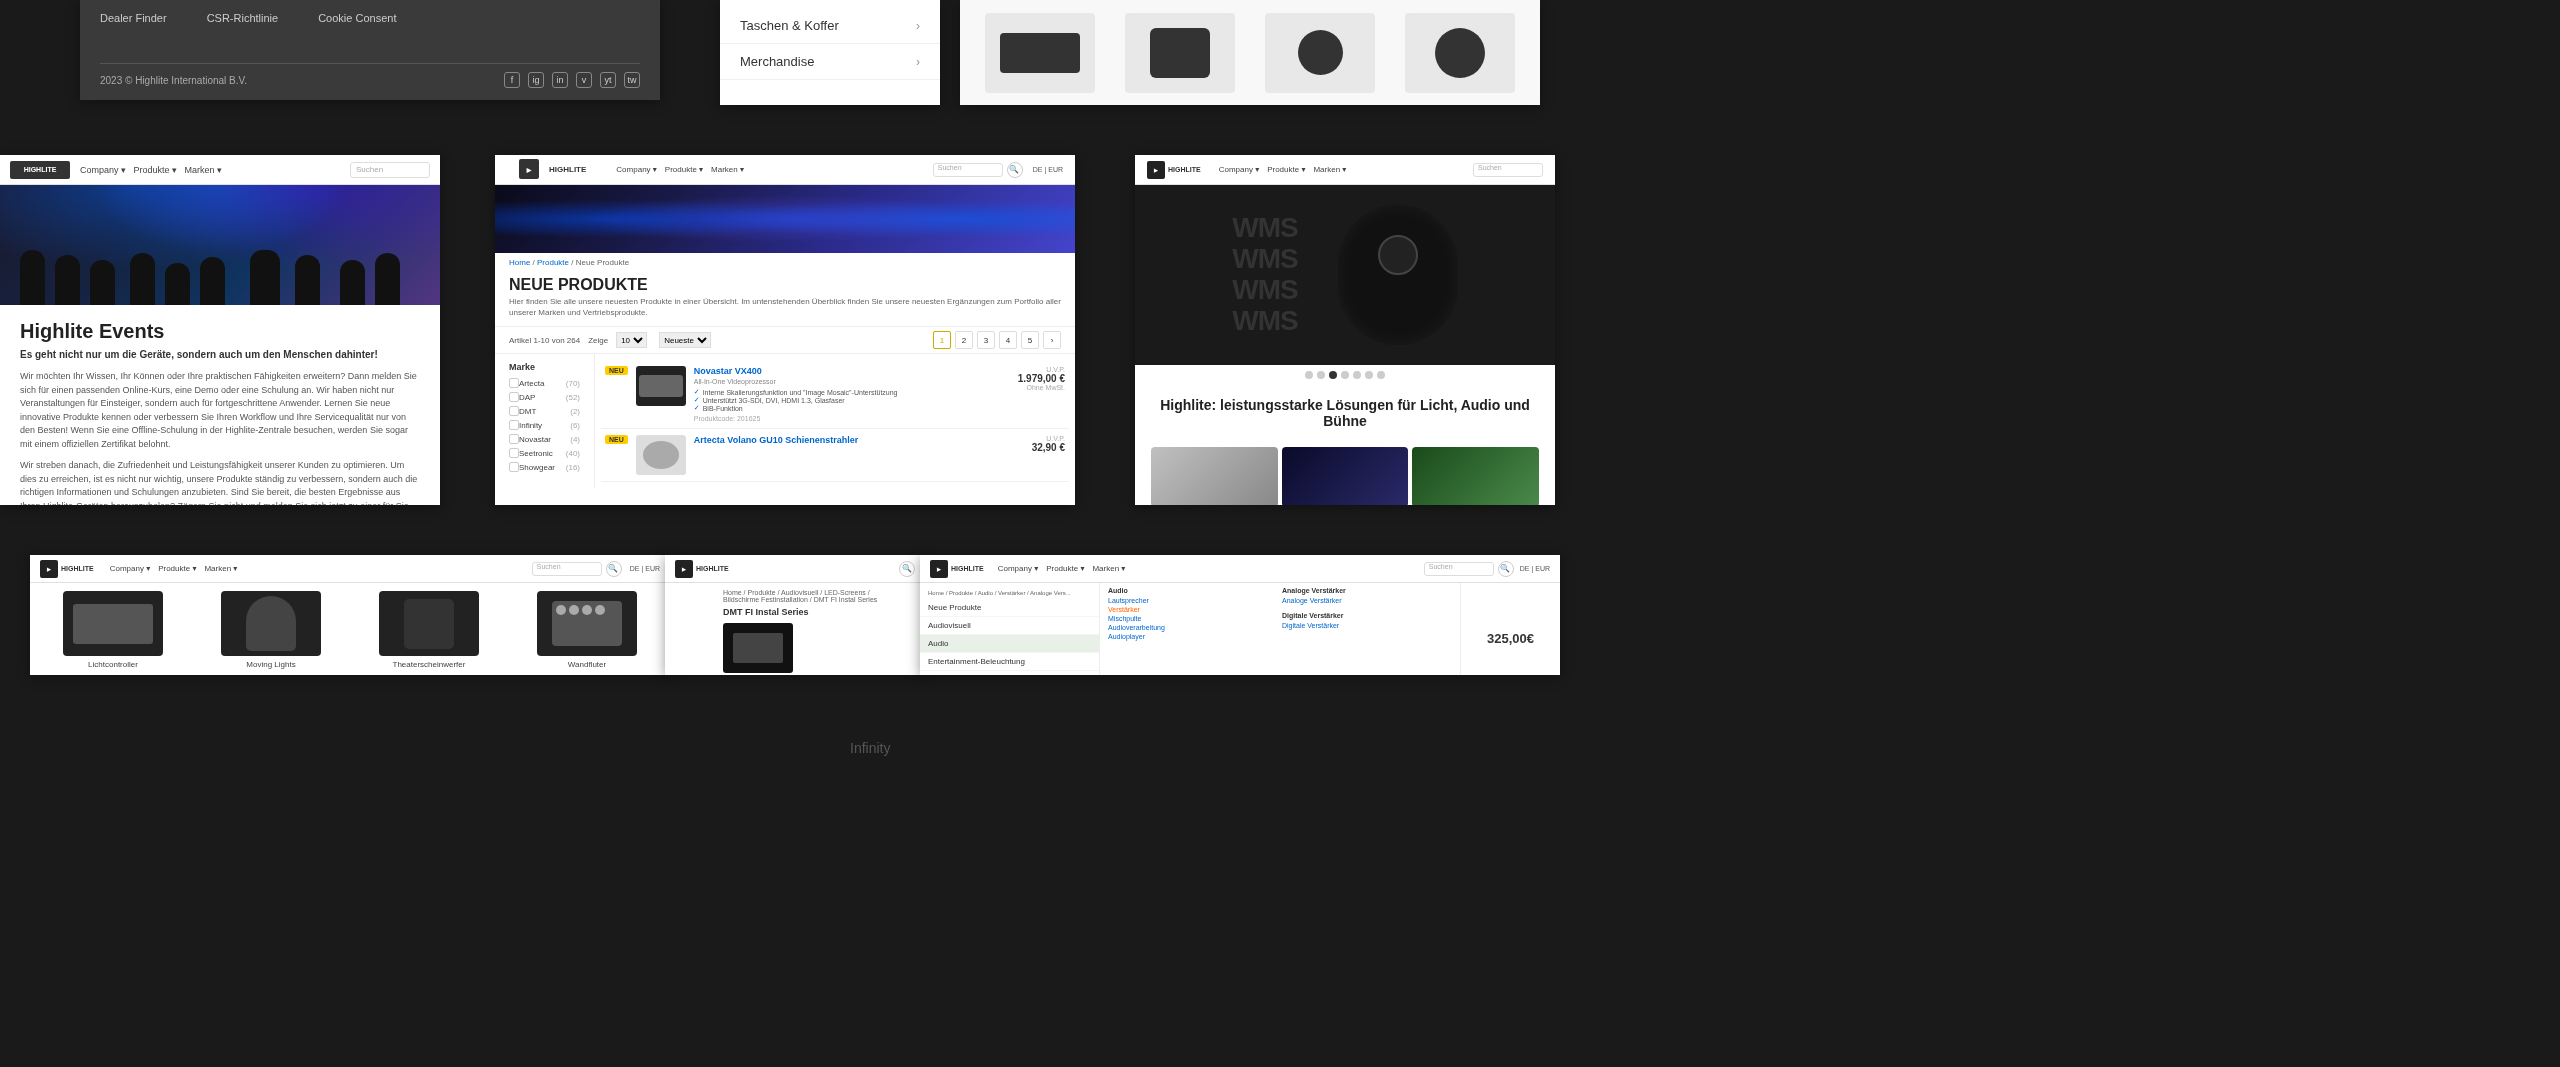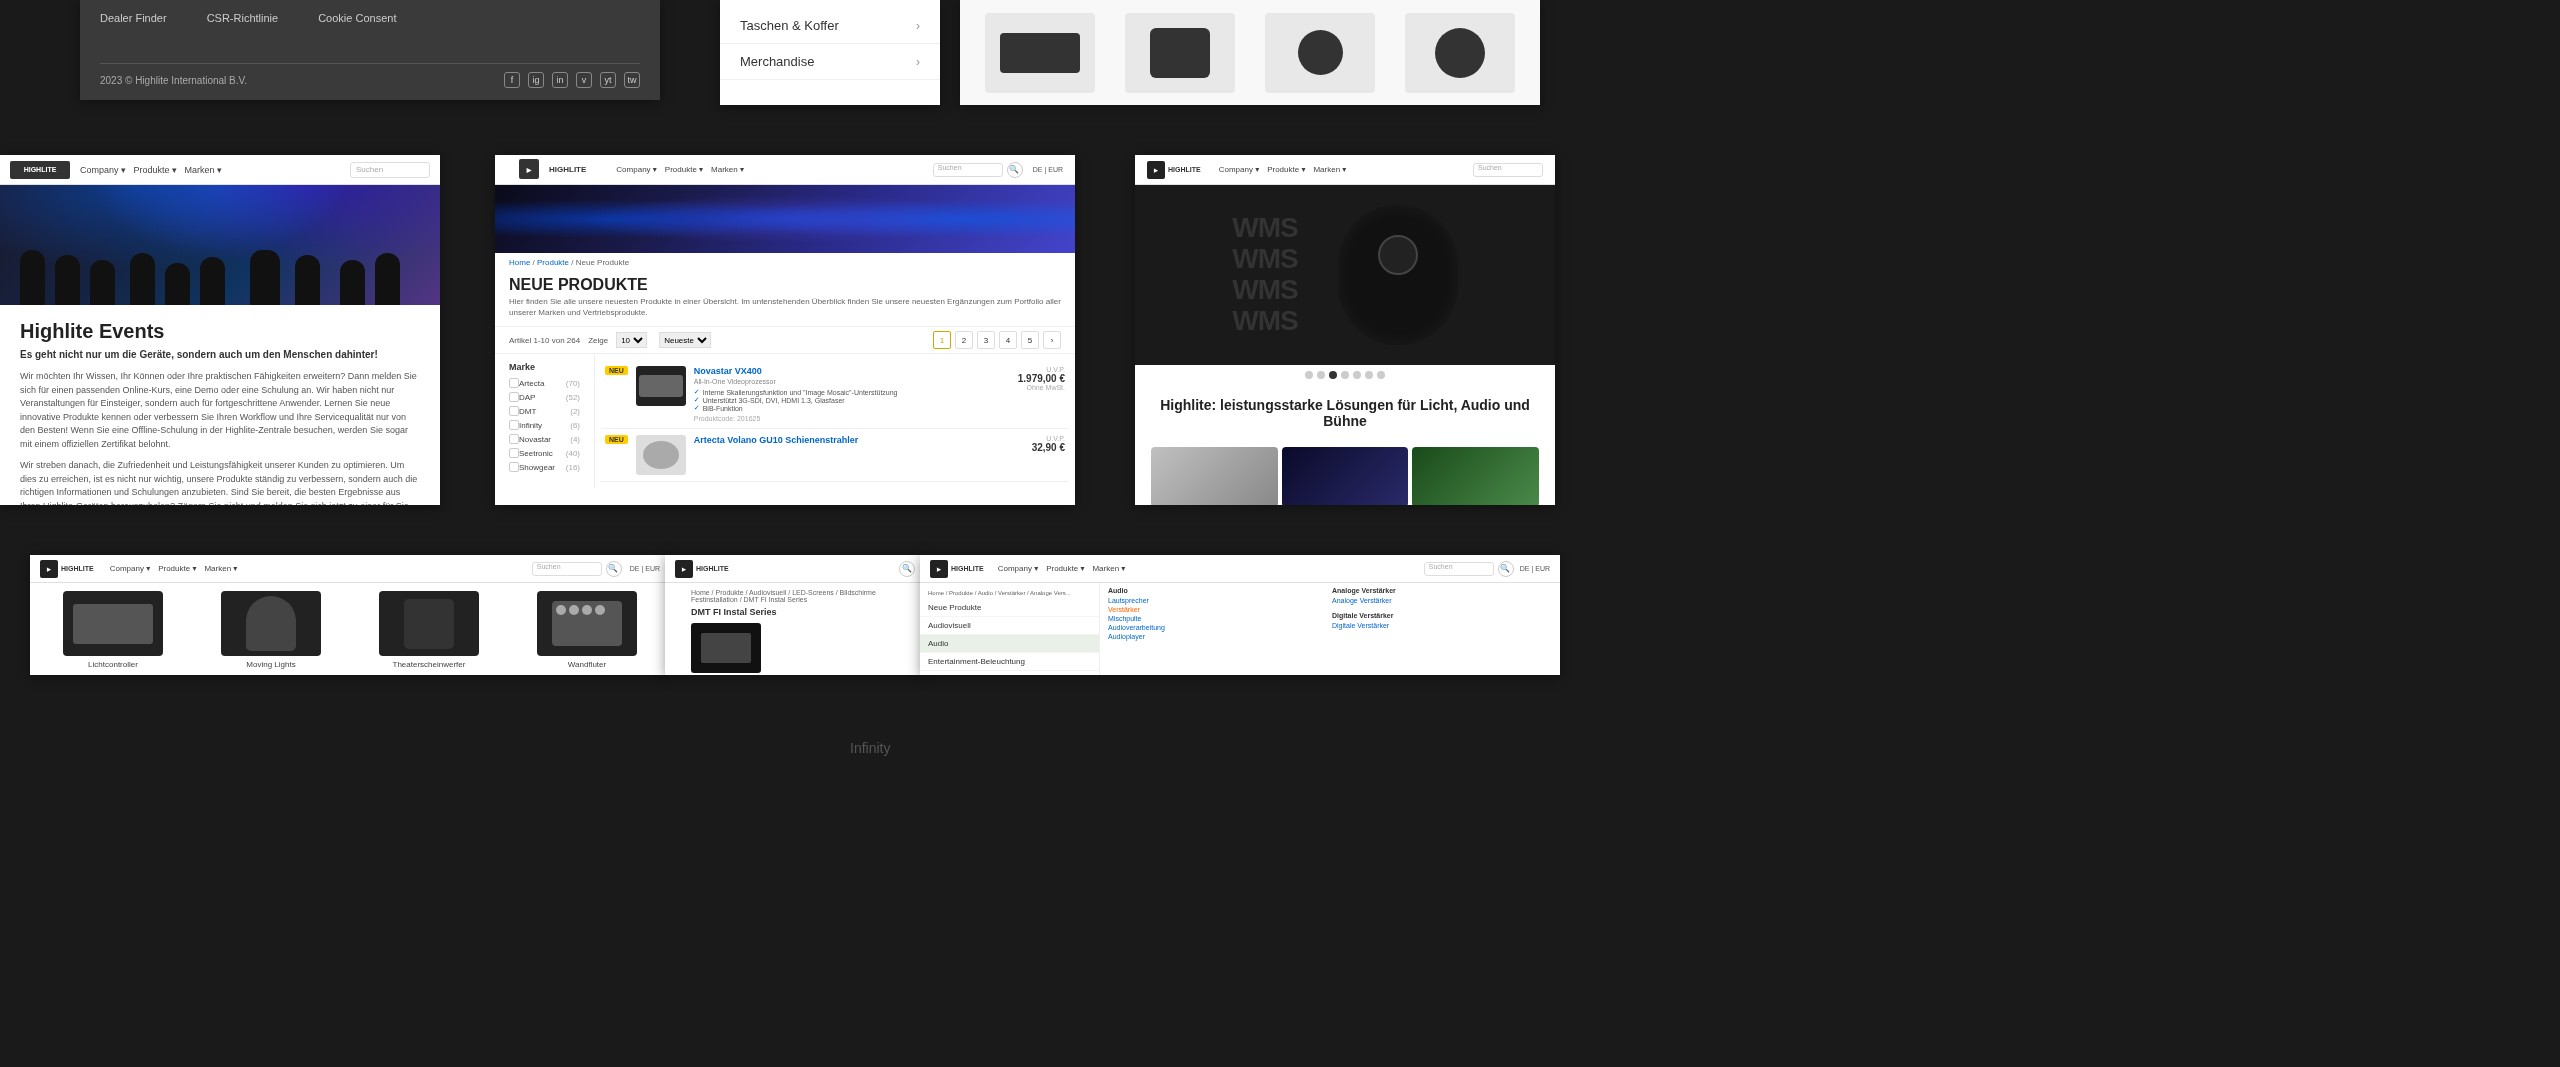--- a/index.html
+++ b/index.html
@@ -558,20 +558,21 @@
       height: 28px;
       background: #fff;
       border-bottom: 1px solid #e0e0e0;
       display: flex;
       align-items: center;
       padding: 0 10px;
       gap: 8px;
     }
     #card-bottom-center .bc-content {
       padding: 6px 26px;
+      margin-left: 32px;
     }
     #card-bottom-center .bc-breadcrumb {
       font-size: 7px; color: #666; margin-bottom: 4px;
     }
     #card-bottom-center .bc-title {
       font-size: 9px; font-weight: bold; color: #333; margin-bottom: 6px;
     }
     #card-bottom-center .bc-product-area {
       display: flex; gap: 8px; align-items: flex-start;
     }
@@ -1063,16 +1064,19 @@
         <div class="br-cat-item">Audioverarbeitung</div>
         <div class="br-cat-item">Audioplayer</div>
       </div>
       <div class="br-cat-col">
         <h4>Analoge Verstärker</h4>
         <div class="br-cat-item">Analoge Verstärker</div>
         <h4 style="margin-top:8px;">Digitale Verstärker</h4>
         <div class="br-cat-item">Digitale Verstärker</div>
       </div>
     </div>
+    <div class="br-product-price">
+      <div class="br-price">325,00€</div>
+    </div>
   </div>
 </div>
 
 <div style="position:absolute; top:740px; left:850px; font-size:14px; color:#555;">Infinity</div>
 
 </body></html>

